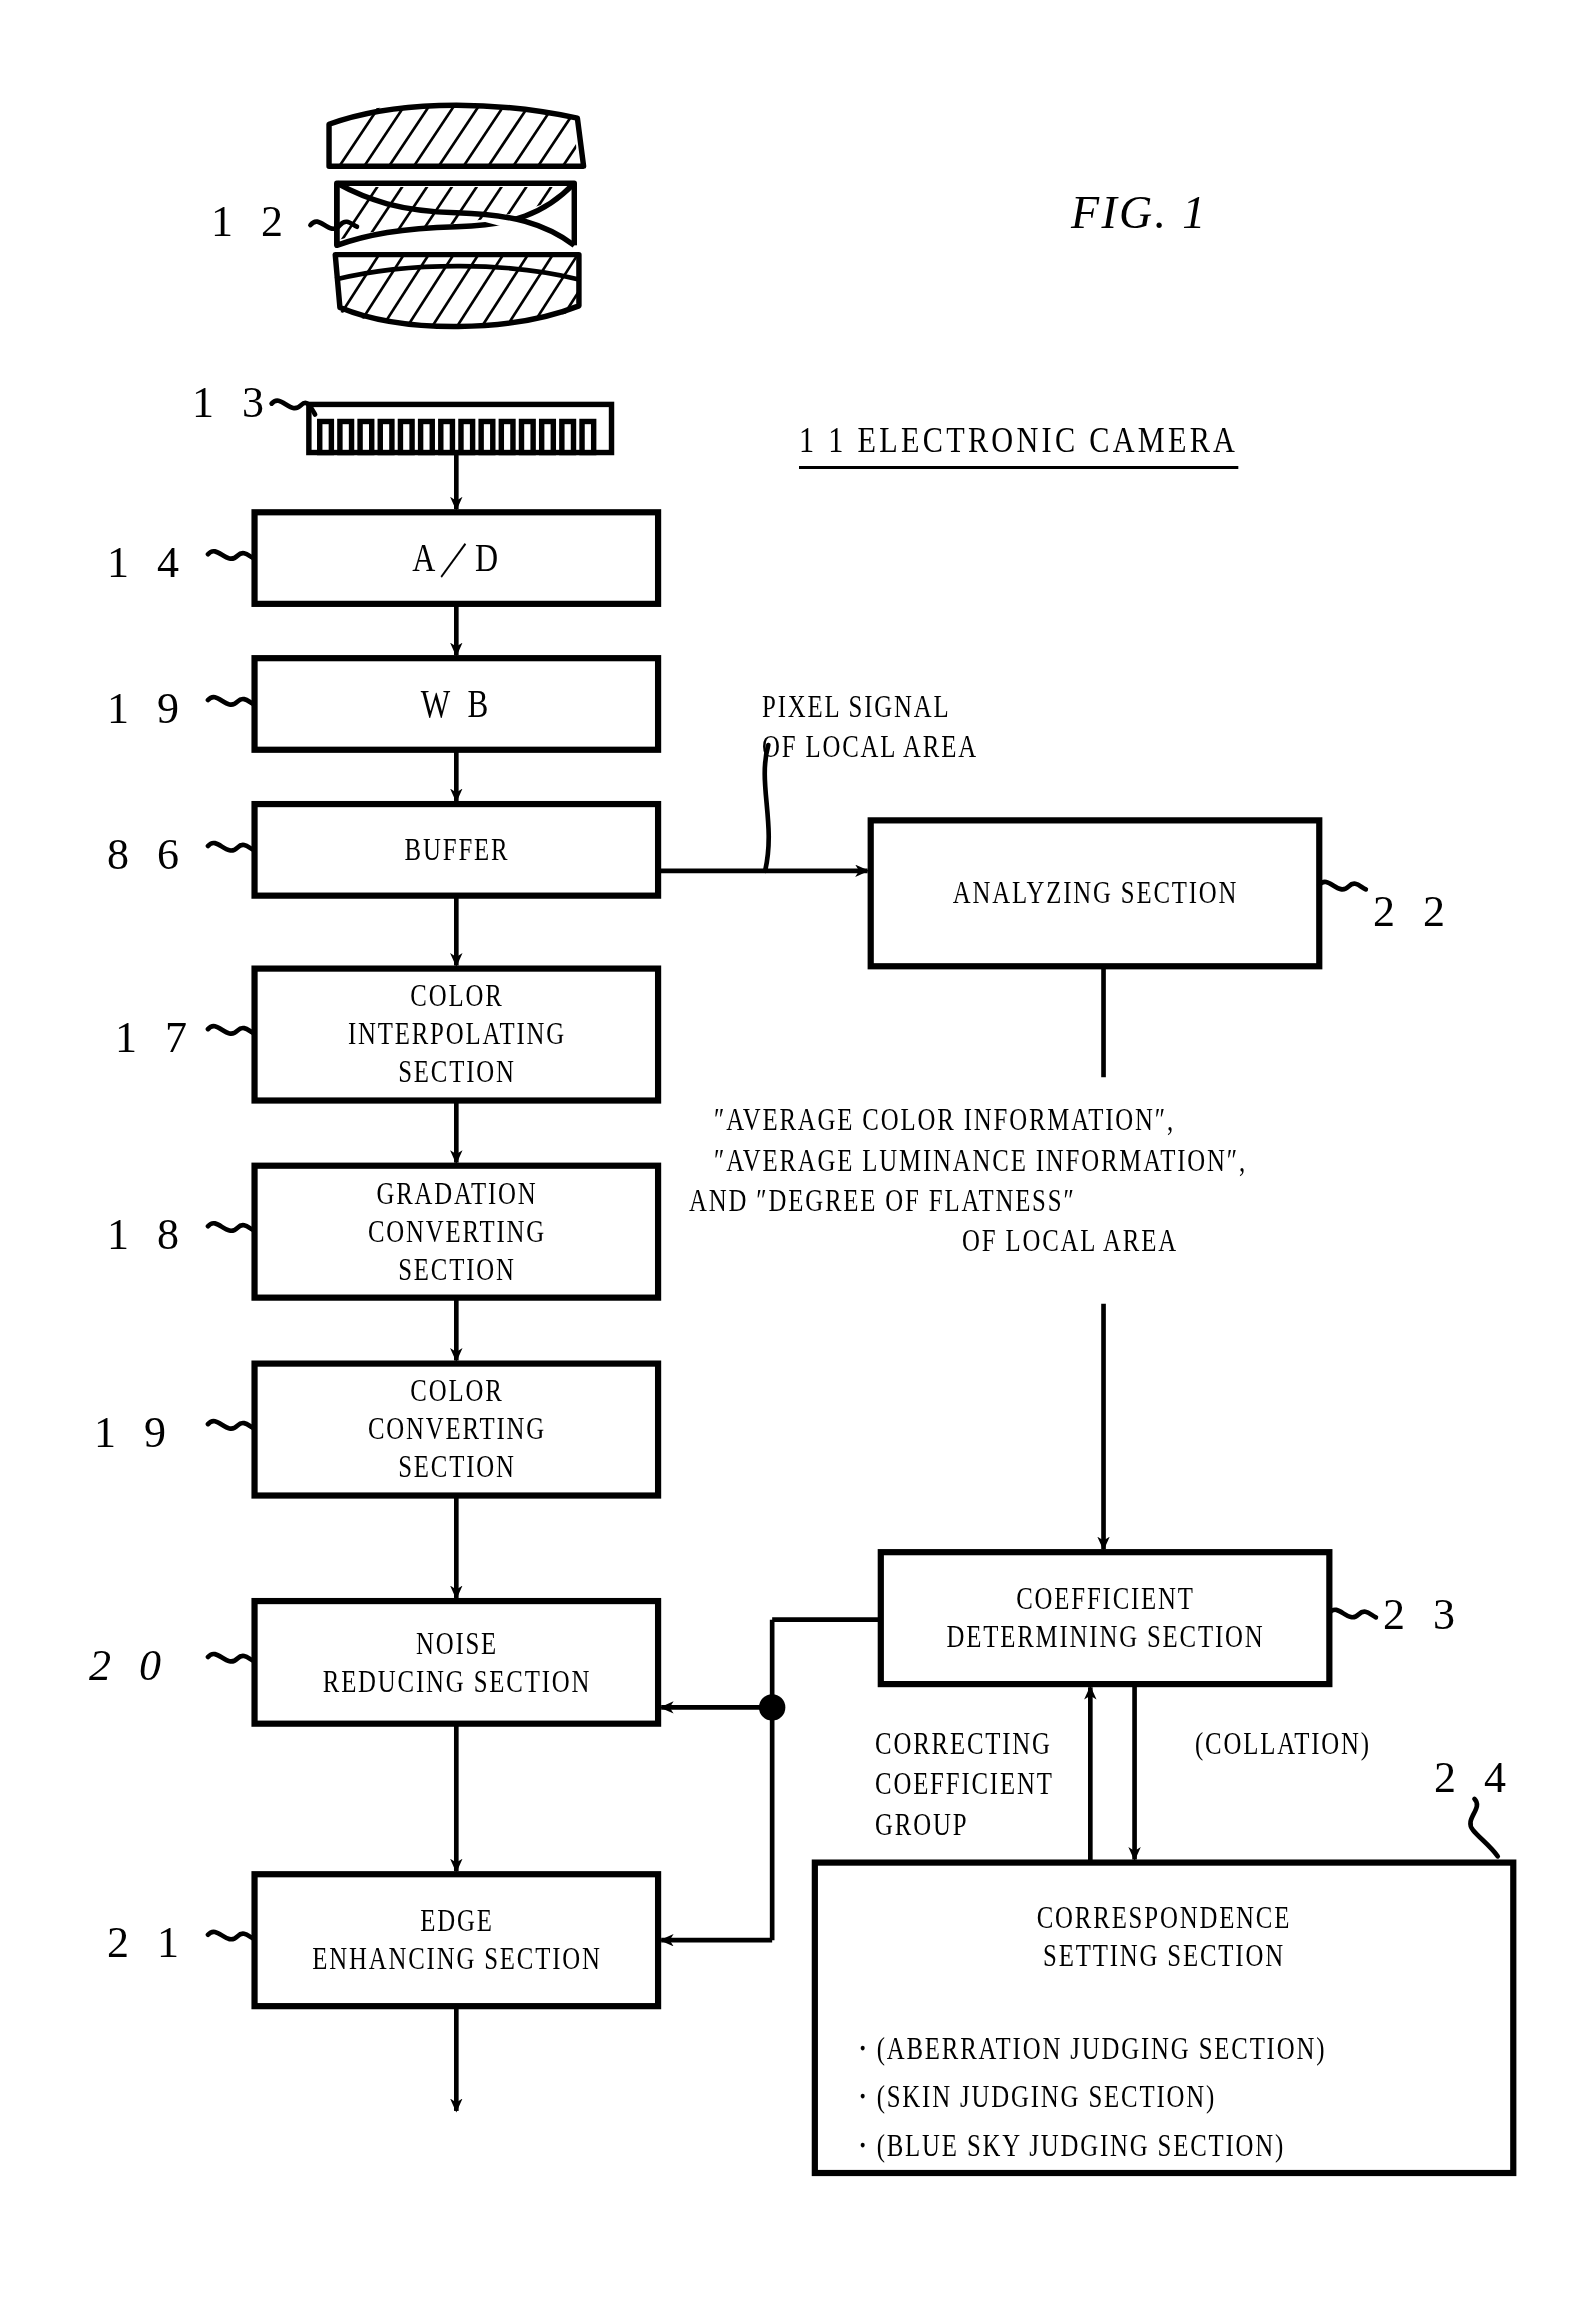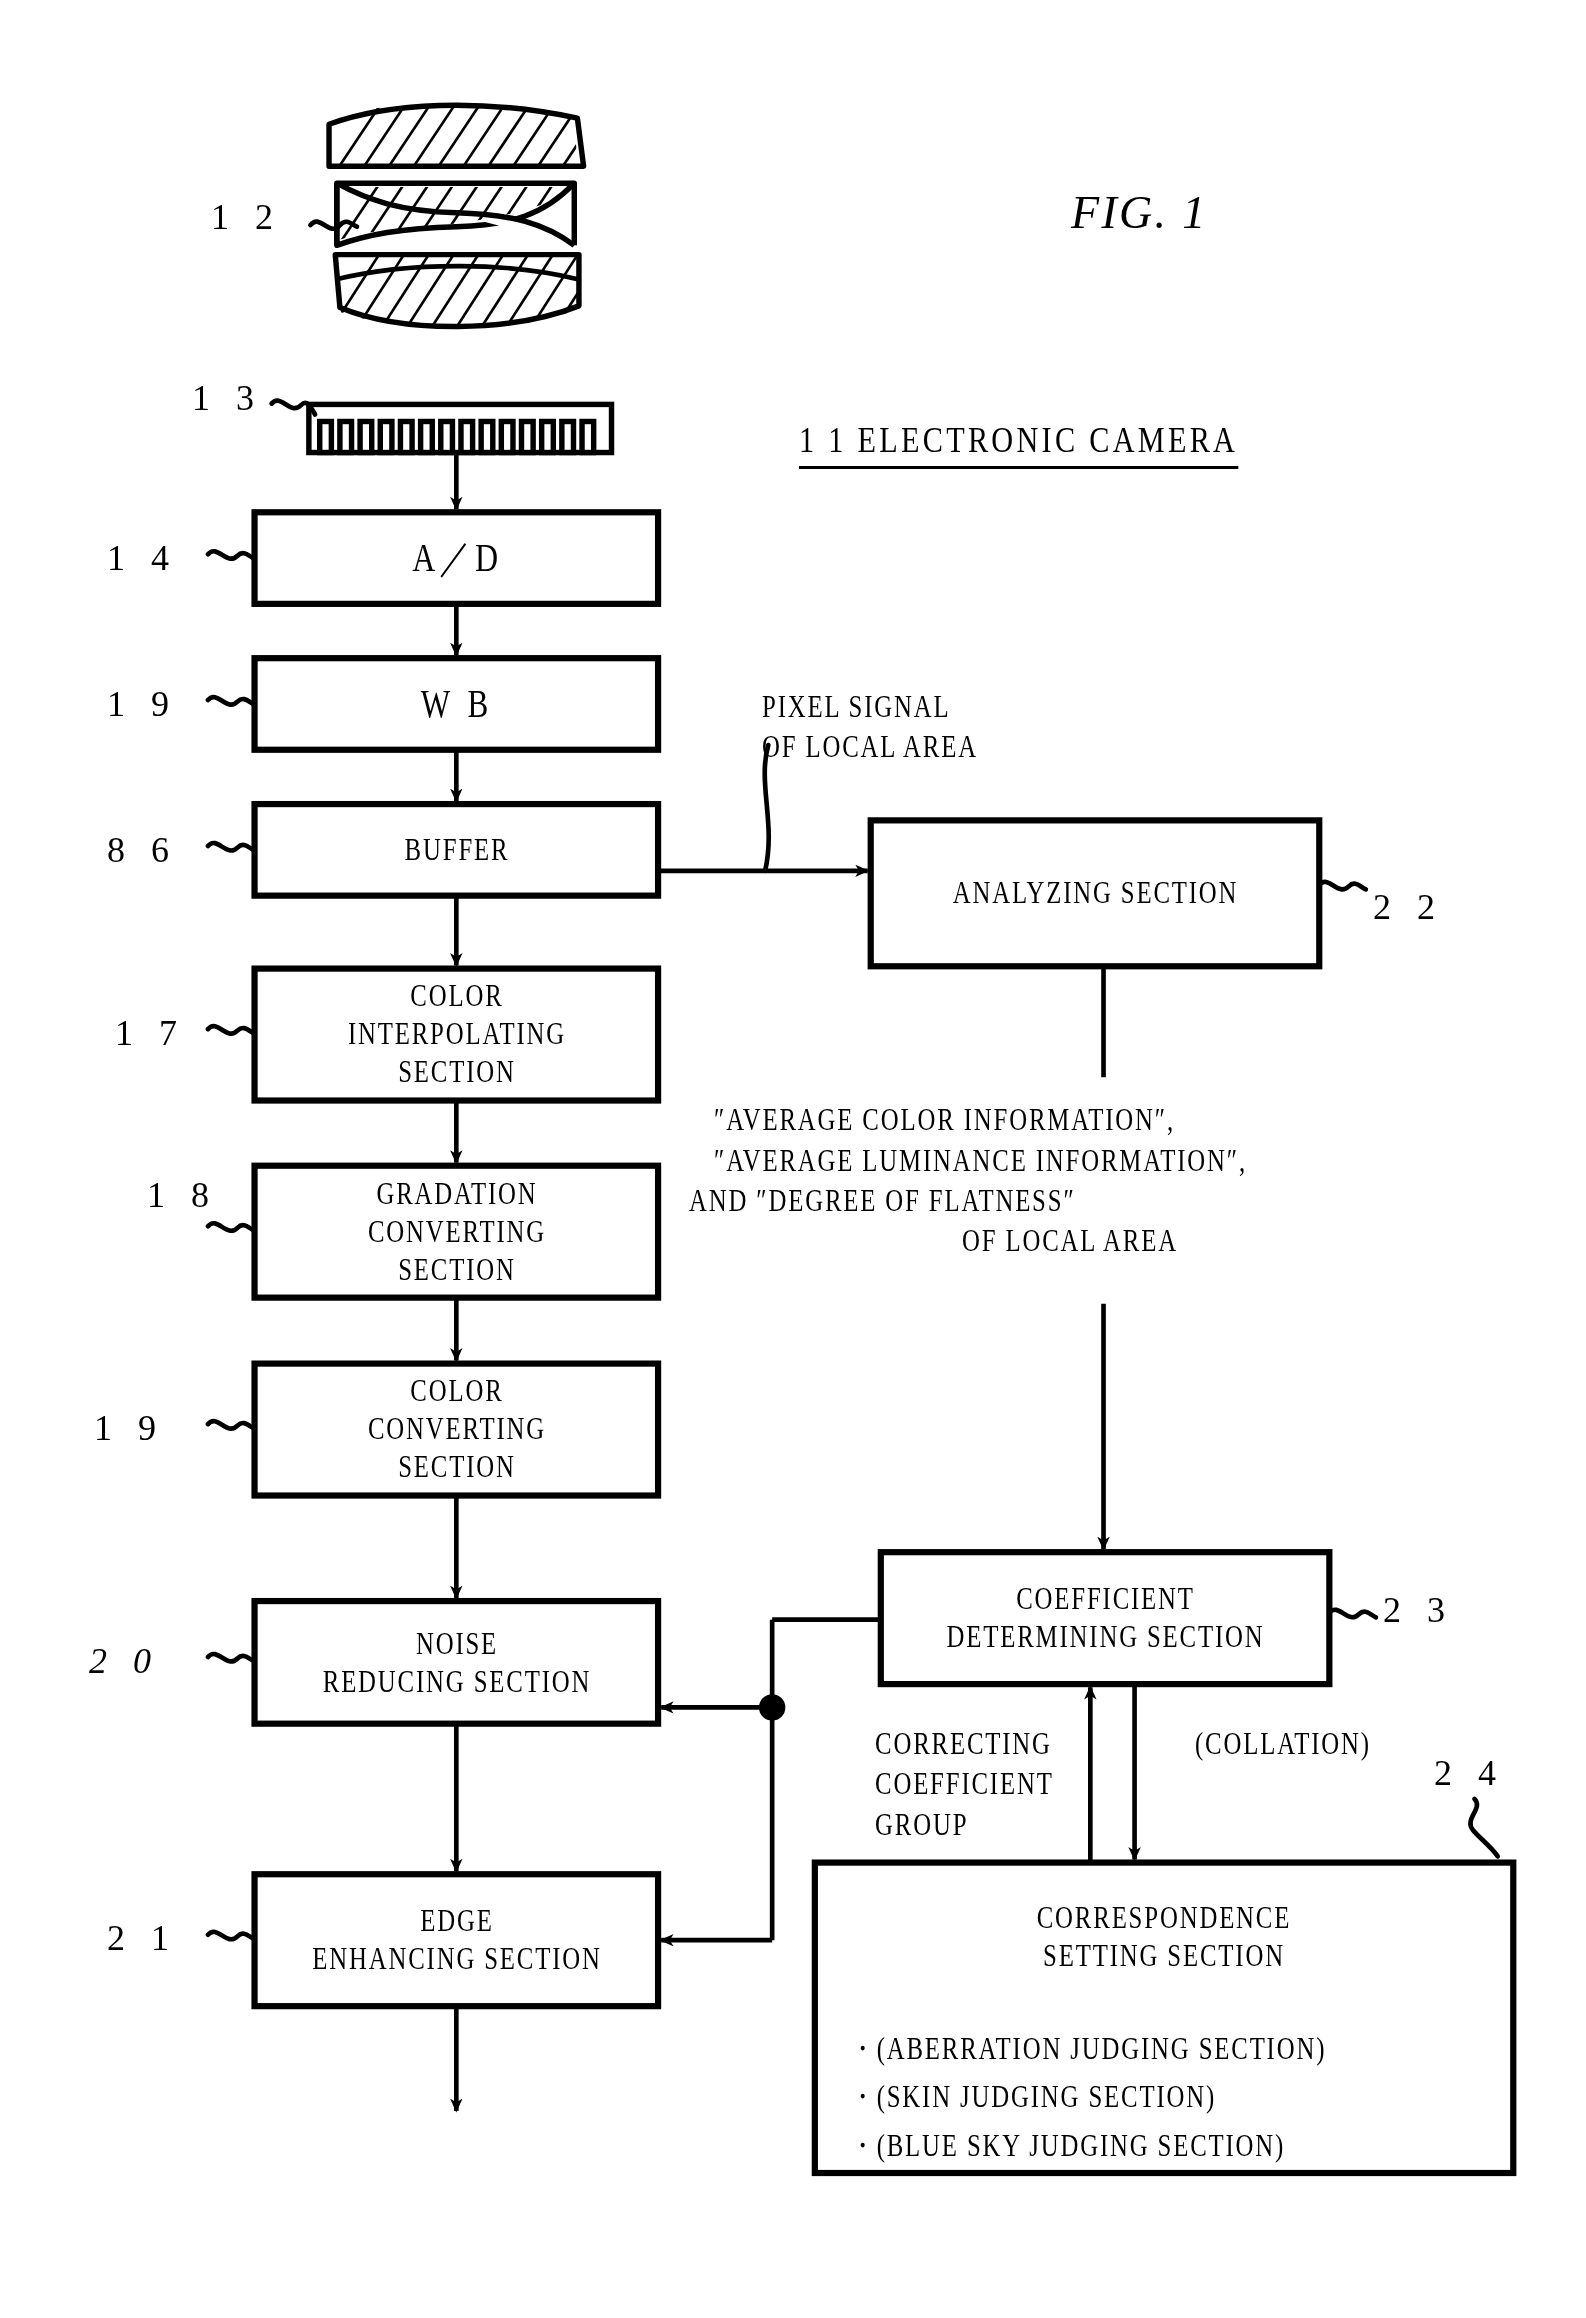--- a/index.html
+++ b/index.html
@@ -10,21 +10,21 @@
   svg.layer{position:absolute;left:0;top:0;width:1587px;height:2319px;pointer-events:none;}
   .boxlabel{
       position:absolute;display:flex;align-items:center;justify-content:center;
       flex-direction:column;text-align:center;
       font-family:"Liberation Serif","DejaVu Serif",serif;
       font-size:31px;line-height:1.22;letter-spacing:2.3px;
       transform:scaleX(.80);transform-origin:center center;
   }
   .boxlabel span{display:block;}
 
-  .refnum{position:absolute;font-size:36px;letter-spacing:8.5px;
+  .refnum{position:absolute;font-size:44px;letter-spacing:8.5px;
           font-family:"Liberation Serif","DejaVu Serif",serif;}
 
   .annot{position:absolute;font-size:31px;line-height:1.30;letter-spacing:2.3px;
          white-space:pre;transform:scaleX(.80);transform-origin:left top;}
 
   .figtitle{position:absolute;font-style:italic;font-size:46px;letter-spacing:2.3px;
             font-family:"Liberation Serif","DejaVu Serif",serif;}
 
   .camlabel{position:absolute;font-size:36px;letter-spacing:3.9px;
             transform:scaleX(.84);transform-origin:left top;
@@ -215,21 +215,21 @@
 
   <div class="camlabel" style="left:799px;top:419px;">1 1  ELECTRONIC CAMERA</div>
 
   <div class="refnum" style="left:211px;top:196px;">1 2</div>
   <div class="refnum" style="left:192px;top:377px;">1 3</div>
 
   <div class="refnum" style="left:107px;top:537px;">1 4</div>
   <div class="refnum" style="left:107px;top:683px;">1 9</div>
   <div class="refnum" style="left:107px;top:829px;">8 6</div>
   <div class="refnum" style="left:107px;top:1012px;margin-left:8px;">1 7</div>
-  <div class="refnum" style="left:107px;top:1174px;margin-left:40px;">1 8</div>
+  <div class="refnum" style="left:107px;top:1209px;">1 8</div>
   <div class="refnum" style="left:94px;top:1407px;text-align:center;">1 9</div>
   <div class="refnum" style="left:89px;top:1640px;font-style:italic;">2 0</div>
   <div class="refnum" style="left:107px;top:1917px;">2 1</div>
 
   <div class="refnum" style="left:1373px;top:886px;">2 2</div>
   <div class="refnum" style="left:1383px;top:1589px;">2 3</div>
   <div class="refnum" style="left:1434px;top:1752px;">2 4</div>
 
   <div class="boxlabel" style="left:255px;top:512px;width:404px;height:92px;font-size:40px;letter-spacing:4.7px;">
     <span>A／D</span>

